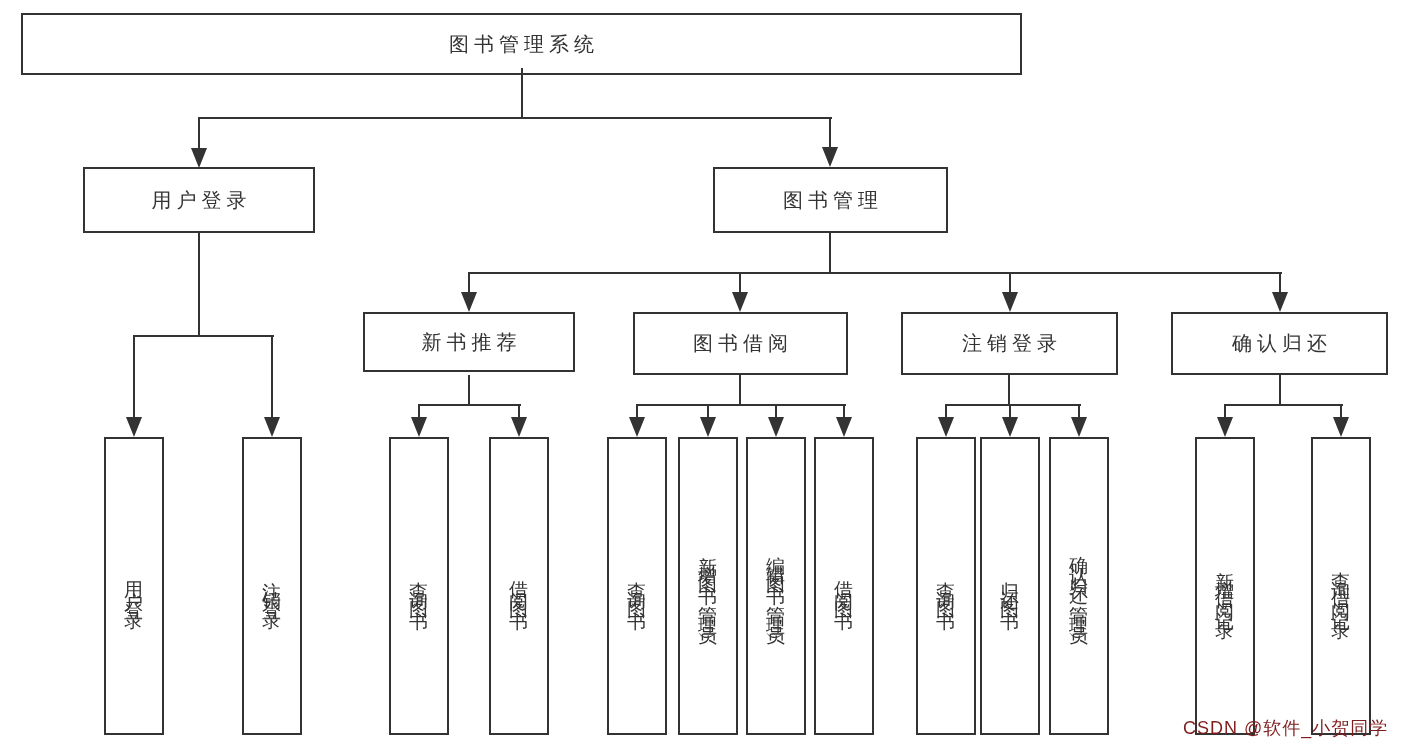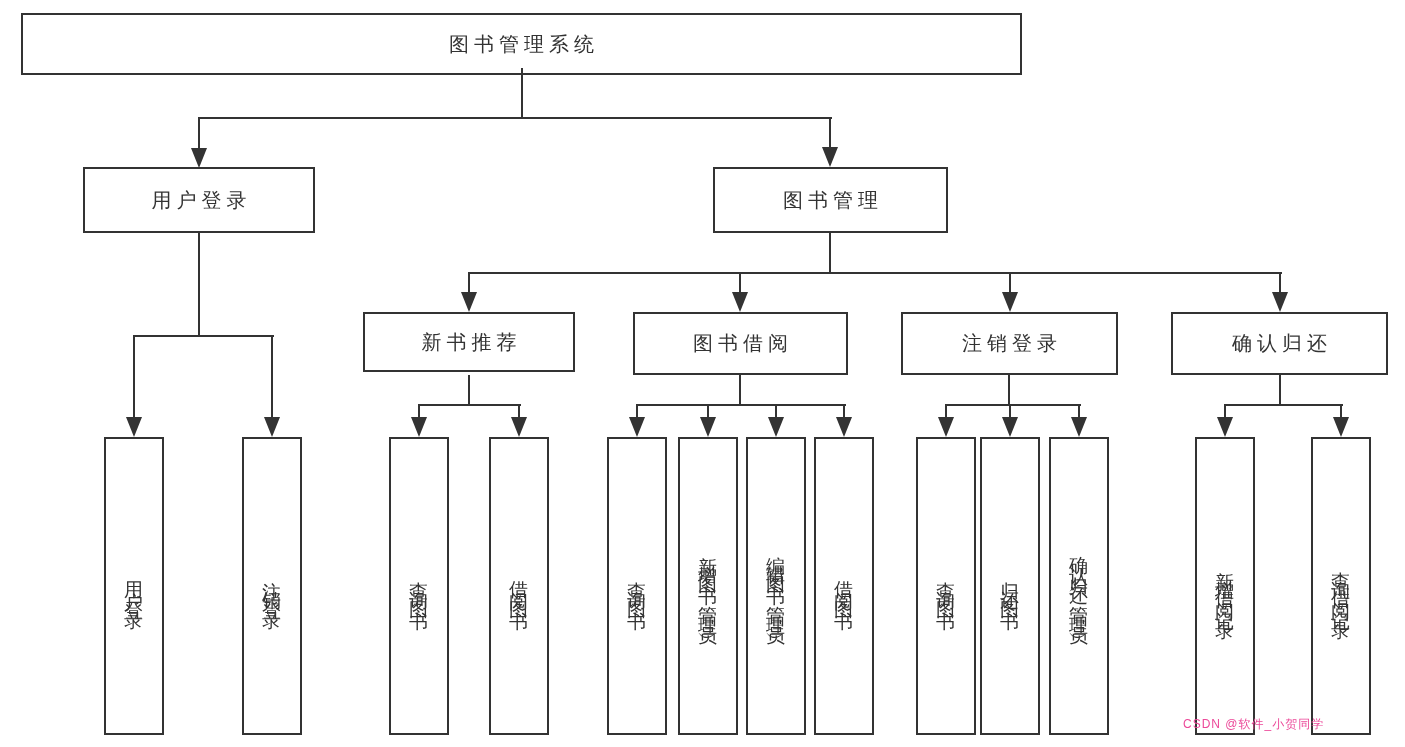--- a/index.html
+++ b/index.html
@@ -16,22 +16,22 @@
     writing-mode:vertical-rl;text-orientation:mixed;
     font-size:19px;letter-spacing:10px;line-height:1;
   }
   .ln{position:absolute;background:#333333;}
   .ar{
     position:absolute;width:0;height:0;
     border-left:8px solid transparent;border-right:8px solid transparent;
     border-top:20px solid #333333;
   }
   .wm{
-    position:absolute;left:1183px;top:716px;font-size:12px;letter-spacing:1px;
-    color:#ec4899;white-space:nowrap;
+    position:absolute;left:1183px;top:716px;font-size:18px;letter-spacing:1px;
+    color:#7f1d1d;white-space:nowrap;
   }
 </style>
 </head>
 <body>
 
 <div class="canvas">
 
   <div class="box hbox" style="left:21px;top:13px;width:1001px;height:62px;">图书管理系统</div>
 
   <div class="box hbox" style="left:83px;top:167px;width:232px;height:66px;">用户登录</div>

